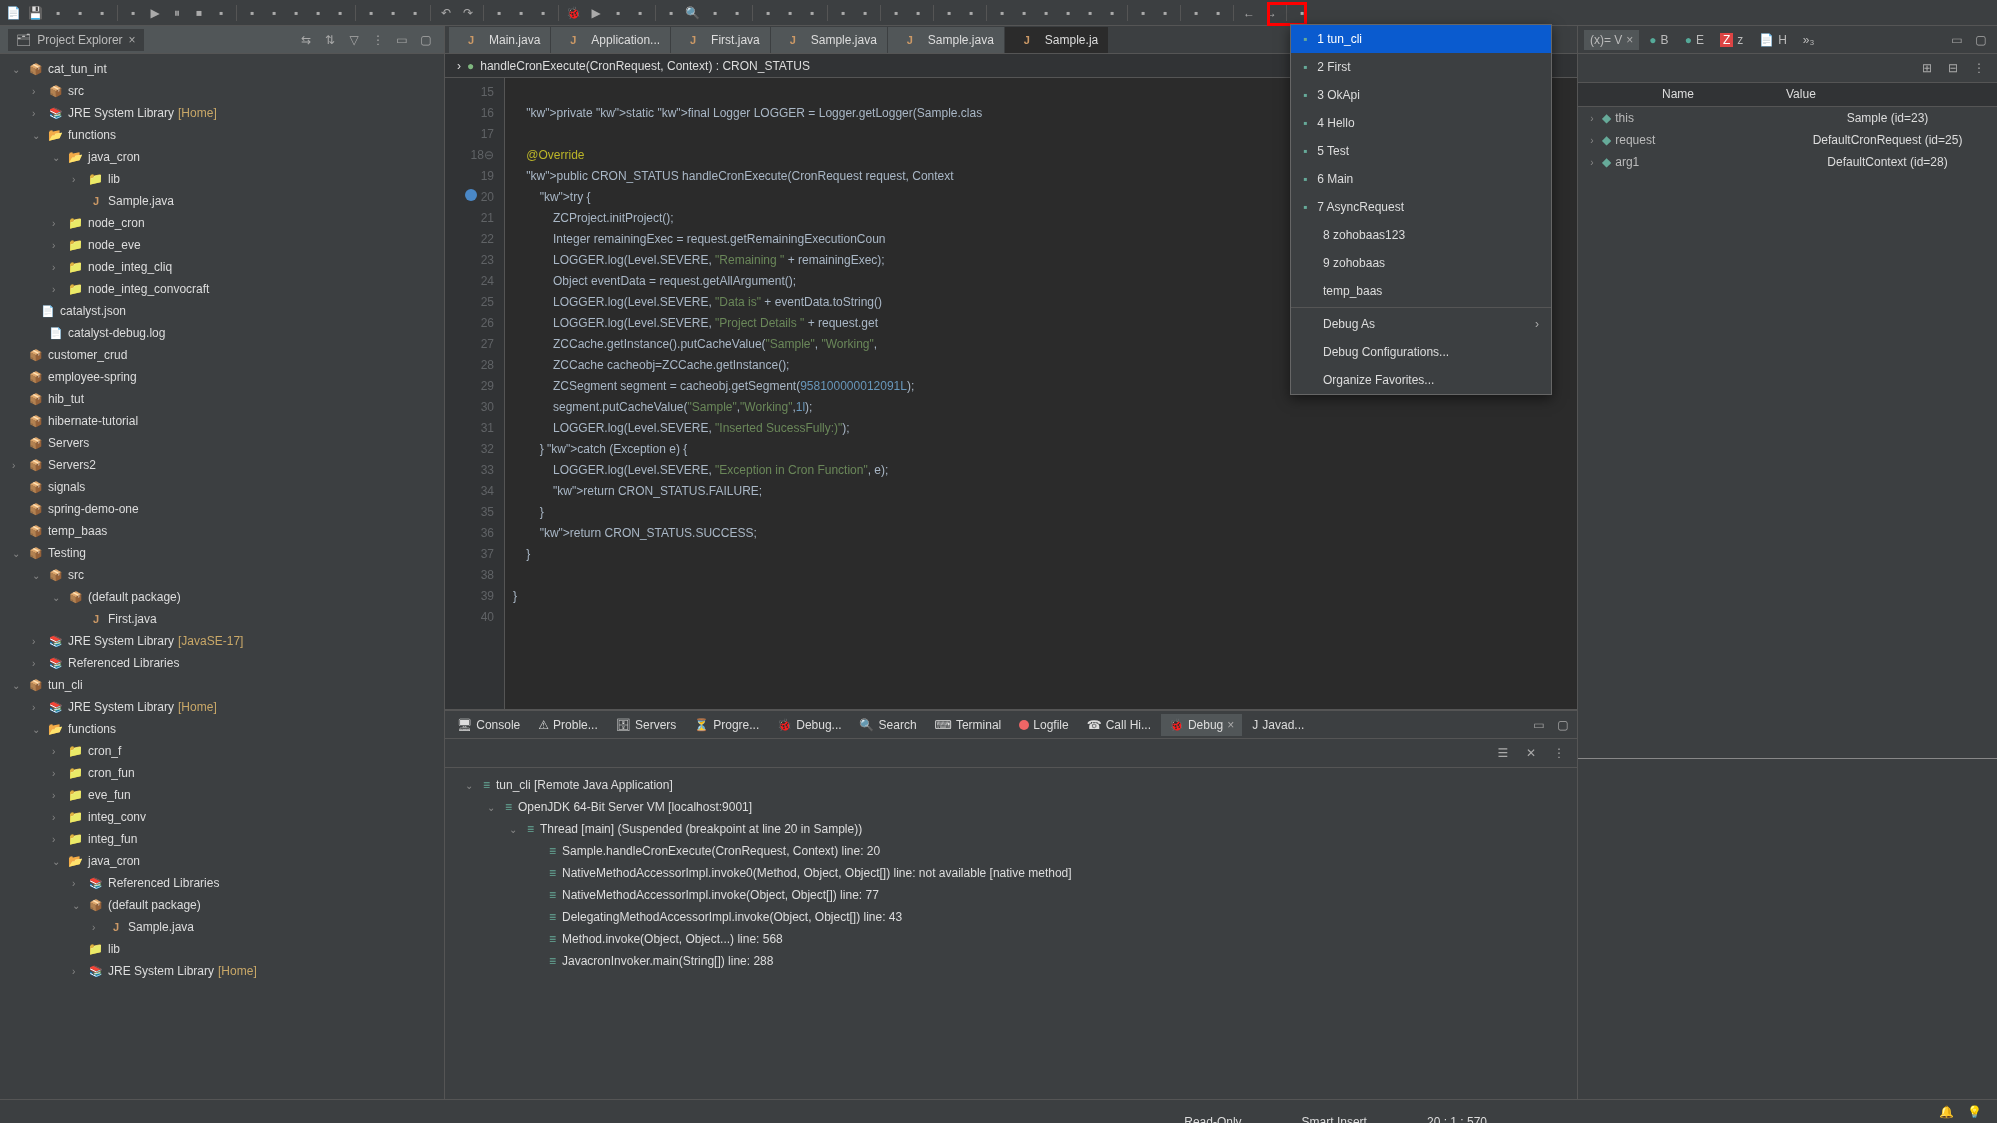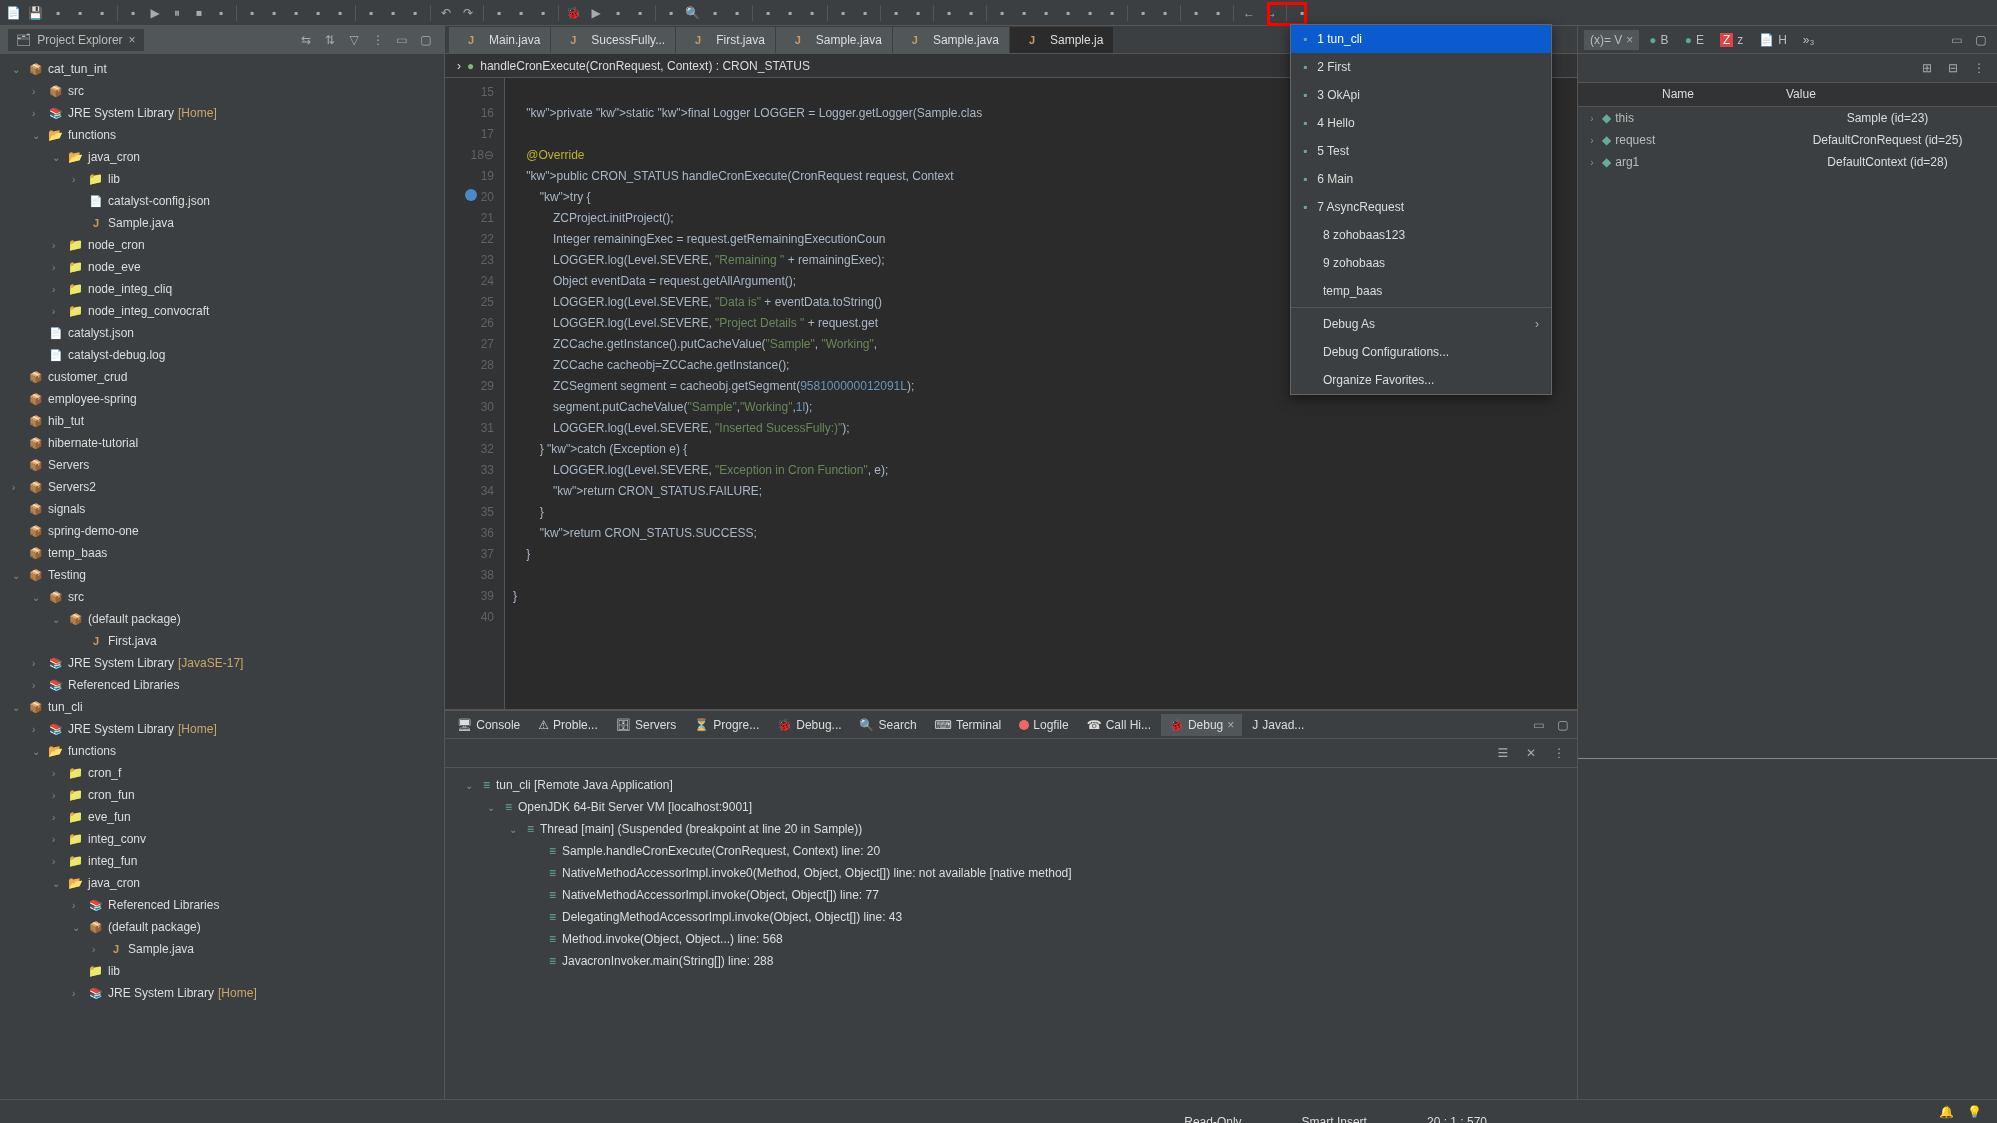--- a/index.html
+++ b/index.html
@@ -188,25 +188,20 @@
           <span class="tree-icon folder-open"></span>
           <span class="tree-label">java_cron</span>
         </div>
         <div class="tree-row" style="padding-left: 72px;">
           <span class="tree-arrow">›</span>
           <span class="tree-icon folder-icon"></span>
           <span class="tree-label">lib</span>
         </div>
         <div class="tree-row" style="padding-left: 72px;">
           <span class="tree-arrow"></span>
-          <span class="tree-icon file-icon"></span>
-          <span class="tree-label">catalyst-config.json</span>
-        </div>
-        <div class="tree-row" style="padding-left: 72px;">
-          <span class="tree-arrow"></span>
           <span class="tree-icon java-icon"></span>
           <span class="tree-label">Sample.java</span>
         </div>
         <div class="tree-row" style="padding-left: 52px;">
           <span class="tree-arrow">›</span>
           <span class="tree-icon folder-icon"></span>
           <span class="tree-label">node_cron</span>
         </div>
         <div class="tree-row" style="padding-left: 52px;">
           <span class="tree-arrow">›</span>
@@ -216,21 +211,21 @@
         <div class="tree-row" style="padding-left: 52px;">
           <span class="tree-arrow">›</span>
           <span class="tree-icon folder-icon"></span>
           <span class="tree-label">node_integ_cliq</span>
         </div>
         <div class="tree-row" style="padding-left: 52px;">
           <span class="tree-arrow">›</span>
           <span class="tree-icon folder-icon"></span>
           <span class="tree-label">node_integ_convocraft</span>
         </div>
-        <div class="tree-row" style="padding-left: 32px;">
+        <div class="tree-row" style="padding-left: 24px;">
           <span class="tree-arrow"></span>
           <span class="tree-icon file-icon"></span>
           <span class="tree-label">catalyst.json</span>
         </div>
         <div class="tree-row" style="padding-left: 32px;">
           <span class="tree-arrow"></span>
           <span class="tree-icon file-icon"></span>
           <span class="tree-label">catalyst-debug.log</span>
         </div>
         <div class="tree-row" style="padding-left: 12px;">
@@ -385,21 +380,21 @@
   </div>
 
   <div class="center-panel">
     <div class="editor-tabs" id="editor-tabs">
         <div class="editor-tab">
           <span class="java-icon tree-icon"></span>
           <span>Main.java</span>
         </div>
         <div class="editor-tab">
           <span class="java-icon tree-icon"></span>
-          <span>SucessFully...</span>
+          <span>Application...</span>
         </div>
         <div class="editor-tab">
           <span class="java-icon tree-icon"></span>
           <span>First.java</span>
         </div>
         <div class="editor-tab">
           <span class="java-icon tree-icon"></span>
           <span>Sample.java</span>
         </div>
         <div class="editor-tab">

